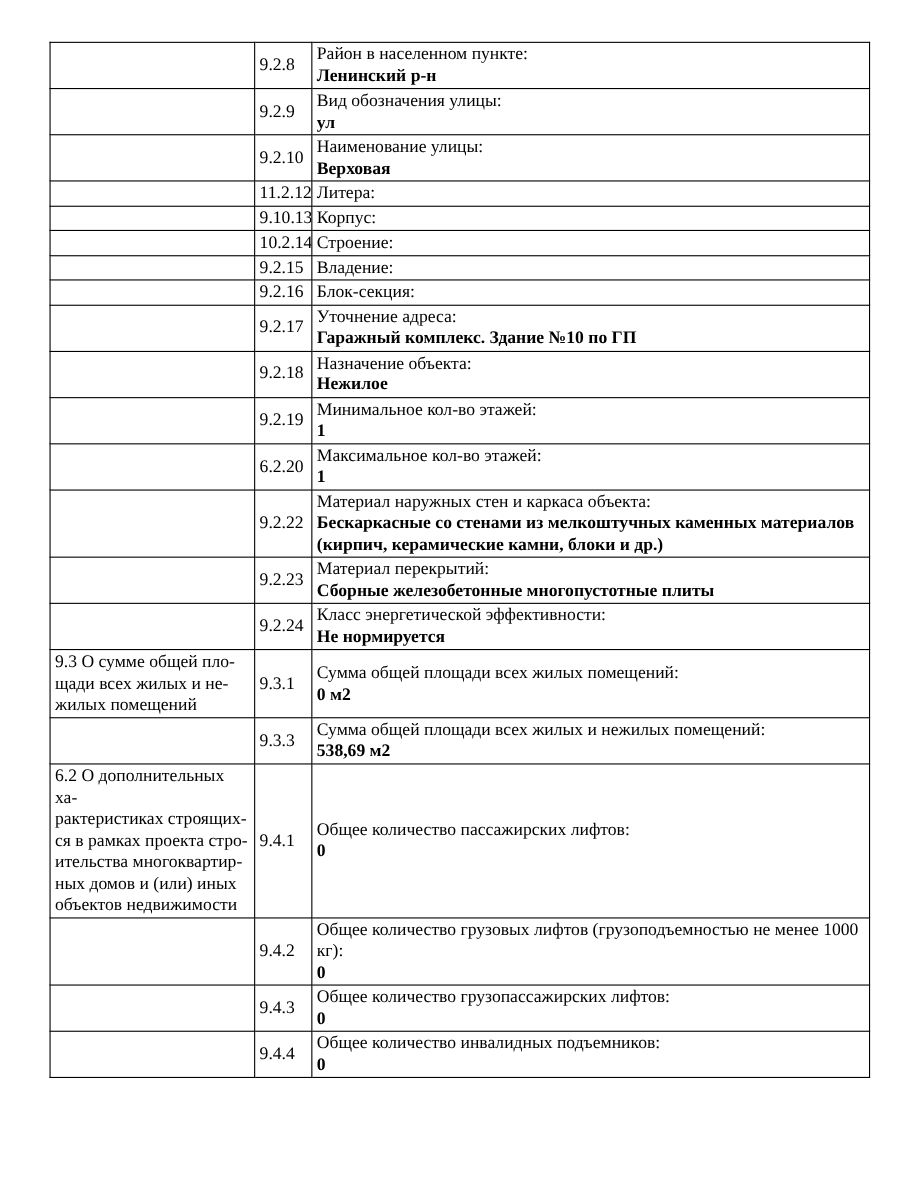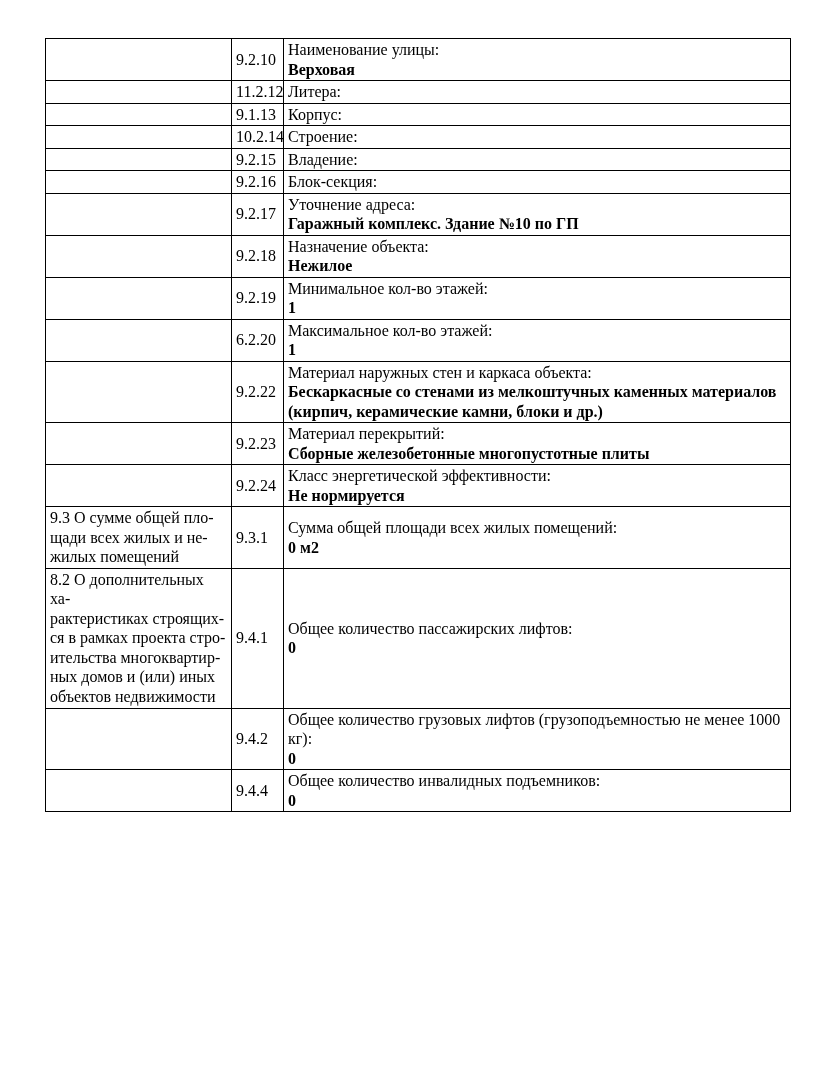--- a/index.html
+++ b/index.html
@@ -49,37 +49,53 @@
 <div class="page">
   <table class="decl-table">
     <colgroup>
       <col style="width:186px">
       <col style="width:52px">
       <col style="width:507px">
     </colgroup>
     <tbody>
         <tr>
     <td class="cell-section"></td>
+    <td class="cell-num">9.2.8</td>
+    <td class="cell-content">
+      <div class="row-label">Район в населенном пункте:</div>
+      <div class="row-value">Ленинский р-н</div>
+    </td>
+  </tr>
+        <tr>
+    <td class="cell-section"></td>
+    <td class="cell-num">9.2.9</td>
+    <td class="cell-content">
+      <div class="row-label">Вид обозначения улицы:</div>
+      <div class="row-value">ул</div>
+    </td>
+  </tr>
+        <tr>
+    <td class="cell-section"></td>
     <td class="cell-num">9.2.10</td>
     <td class="cell-content">
       <div class="row-label">Наименование улицы:</div>
       <div class="row-value">Верховая</div>
     </td>
   </tr>
         <tr>
     <td class="cell-section"></td>
     <td class="cell-num">11.2.12</td>
     <td class="cell-content">
       <div class="row-label">Литера:</div>
       <div class="row-value"></div>
     </td>
   </tr>
         <tr>
     <td class="cell-section"></td>
-    <td class="cell-num">9.1.13</td>
+    <td class="cell-num">9.10.13</td>
     <td class="cell-content">
       <div class="row-label">Корпус:</div>
       <div class="row-value"></div>
     </td>
   </tr>
         <tr>
     <td class="cell-section"></td>
     <td class="cell-num">10.2.14</td>
     <td class="cell-content">
       <div class="row-label">Строение:</div>
@@ -162,21 +178,29 @@
     <td class="cell-section">9.3 О сумме общей пло-
 щади всех жилых и не-
 жилых помещений</td>
     <td class="cell-num">9.3.1</td>
     <td class="cell-content">
       <div class="row-label">Сумма общей площади всех жилых помещений:</div>
       <div class="row-value">0 м2</div>
     </td>
   </tr>
         <tr>
-    <td class="cell-section">8.2 О дополнительных ха-
+    <td class="cell-section"></td>
+    <td class="cell-num">9.3.3</td>
+    <td class="cell-content">
+      <div class="row-label">Сумма общей площади всех жилых и нежилых помещений:</div>
+      <div class="row-value">538,69 м2</div>
+    </td>
+  </tr>
+        <tr>
+    <td class="cell-section">6.2 О дополнительных ха-
 рактеристиках строящих-
 ся в рамках проекта стро-
 ительства многоквартир-
 ных домов и (или) иных
 объектов недвижимости</td>
     <td class="cell-num">9.4.1</td>
     <td class="cell-content">
       <div class="row-label">Общее количество пассажирских лифтов:</div>
       <div class="row-value">0</div>
     </td>
@@ -184,20 +208,28 @@
         <tr>
     <td class="cell-section"></td>
     <td class="cell-num">9.4.2</td>
     <td class="cell-content">
       <div class="row-label">Общее количество грузовых лифтов (грузоподъемностью не менее 1000 кг):</div>
       <div class="row-value">0</div>
     </td>
   </tr>
         <tr>
     <td class="cell-section"></td>
+    <td class="cell-num">9.4.3</td>
+    <td class="cell-content">
+      <div class="row-label">Общее количество грузопассажирских лифтов:</div>
+      <div class="row-value">0</div>
+    </td>
+  </tr>
+        <tr>
+    <td class="cell-section"></td>
     <td class="cell-num">9.4.4</td>
     <td class="cell-content">
       <div class="row-label">Общее количество инвалидных подъемников:</div>
       <div class="row-value">0</div>
     </td>
   </tr>
       </tbody>
   </table>
 </div>
 

